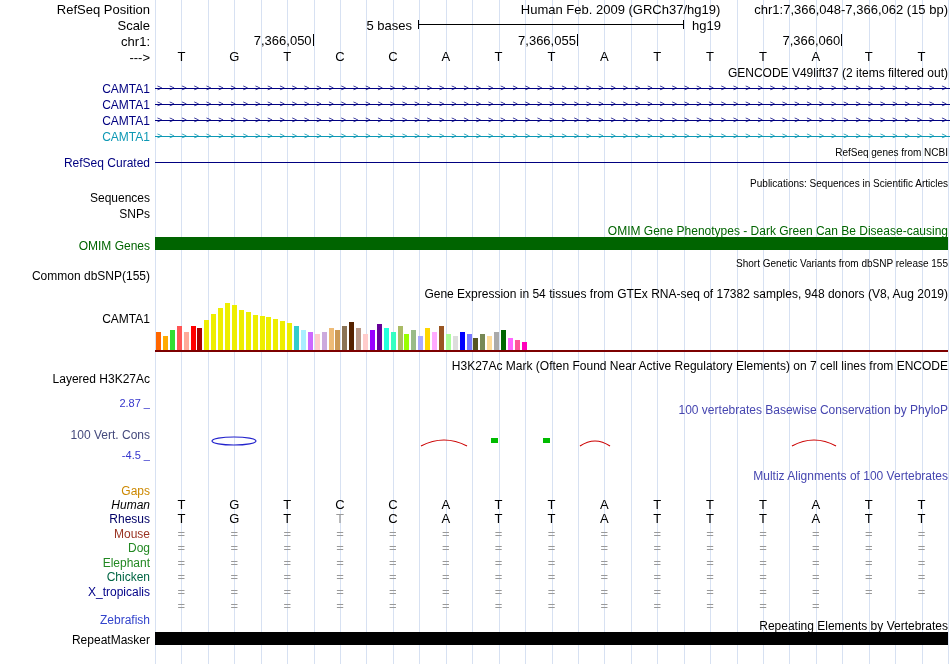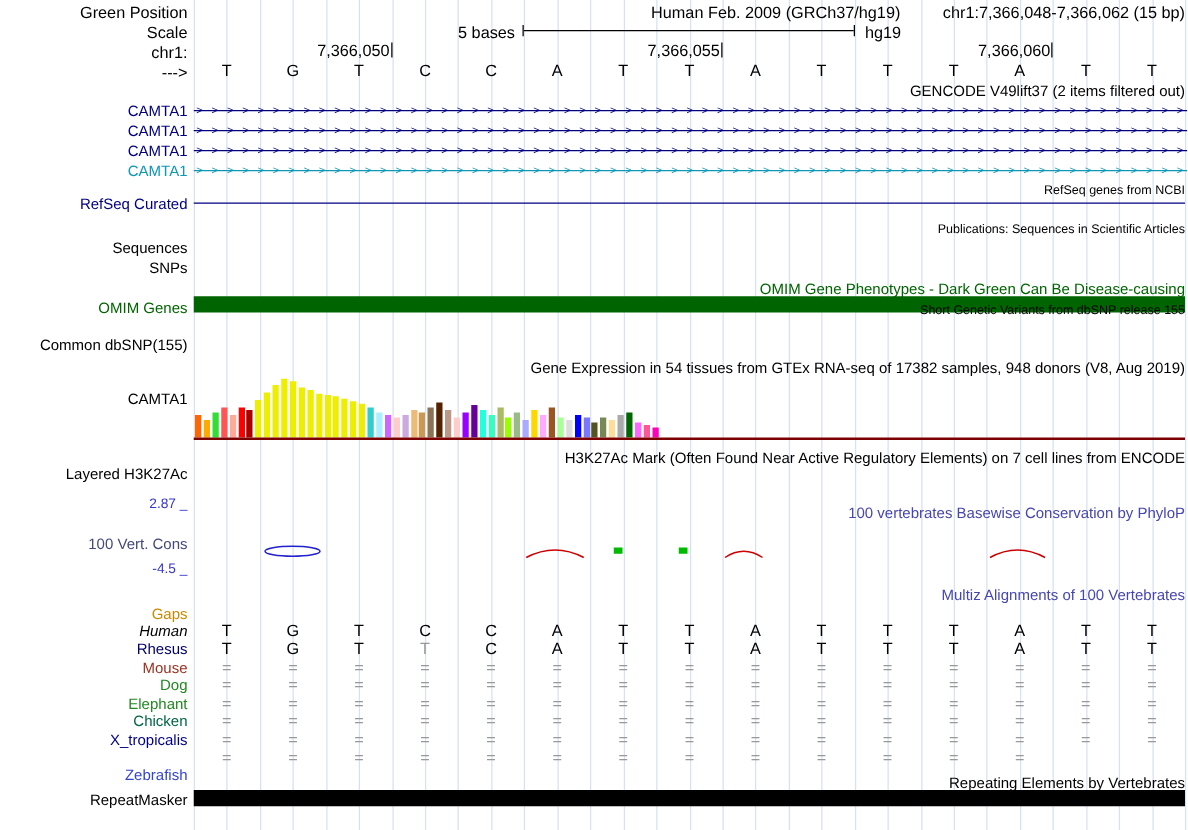--- a/index.html
+++ b/index.html
@@ -57,21 +57,21 @@
       <div class="vline" style="left: 762.97px;"></div>
       <div class="vline" style="left: 789.4px;"></div>
       <div class="vline" style="left: 815.83px;"></div>
       <div class="vline" style="left: 842.27px;"></div>
       <div class="vline" style="left: 868.7px;"></div>
       <div class="vline" style="left: 895.13px;"></div>
       <div class="vline" style="left: 921.57px;"></div>
       <div class="vline" style="left: 948px;"></div>
     </div>
 
-  <div class="row-label t13" style="top:2px">Green Position</div>
+  <div class="row-label t13" style="top:2px">RefSeq Position</div>
   <div class="center-title t13" style="top:2px">
     <span>Human Feb. 2009 (GRCh37/hg19)</span><span style="margin-left:34px">chr1:7,366,048-7,366,062 (15 bp)</span>
   </div>
 
   <div class="row-label t13" style="top:18px">Scale</div>
   <span class="abs t13" style="top:18px;right:538px">5 bases</span>
   <div class="ruler" style="left:418px;top:20px;width:264px"></div>
   <span class="abs t13" style="top:18px;left:692px">hg19</span>
 
   <div class="row-label t13" style="top:34px">chr1:</div>
@@ -120,21 +120,21 @@
   <div class="hbar" style="top:162px;height:1px;background:#000080"></div>
 
   <div class="center-title small10" style="top:178px">Publications: Sequences in Scientific Articles</div>
   <div class="row-label" style="top:191px">Sequences</div>
   <div class="row-label" style="top:207px">SNPs</div>
 
   <div class="center-title" style="top:224px;color:#006400">OMIM Gene Phenotypes - Dark Green Can Be Disease-causing</div>
   <div class="row-label" style="top:239px;color:#006400">OMIM Genes</div>
   <div class="hbar" style="top:237px;height:13px;background:#006400"></div>
 
-  <div class="center-title small10" style="top:243px">Short Genetic Variants from dbSNP release 155</div>
+  <div class="center-title small10" style="top:258px">Short Genetic Variants from dbSNP release 155</div>
   <div class="row-label" style="top:269px">Common dbSNP(155)</div>
 
   <div class="center-title" style="top:287px">Gene Expression in 54 tissues from GTEx RNA-seq of 17382 samples, 948 donors (V8, Aug 2019)</div>
   <div class="row-label" style="top:312px">CAMTA1</div>
   <div class="abs" style="left:156px;top:300px;width:380px;height:50px">
       <div class="gtex-bar" style="left: 0px; height: 18px; background: rgb(255, 102, 0);"></div>
       <div class="gtex-bar" style="left: 6.9px; height: 14px; background: rgb(255, 170, 0);"></div>
       <div class="gtex-bar" style="left: 13.8px; height: 20px; background: rgb(51, 221, 51);"></div>
       <div class="gtex-bar" style="left: 20.7px; height: 24px; background: rgb(255, 85, 85);"></div>
       <div class="gtex-bar" style="left: 27.6px; height: 18px; background: rgb(255, 170, 153);"></div>

